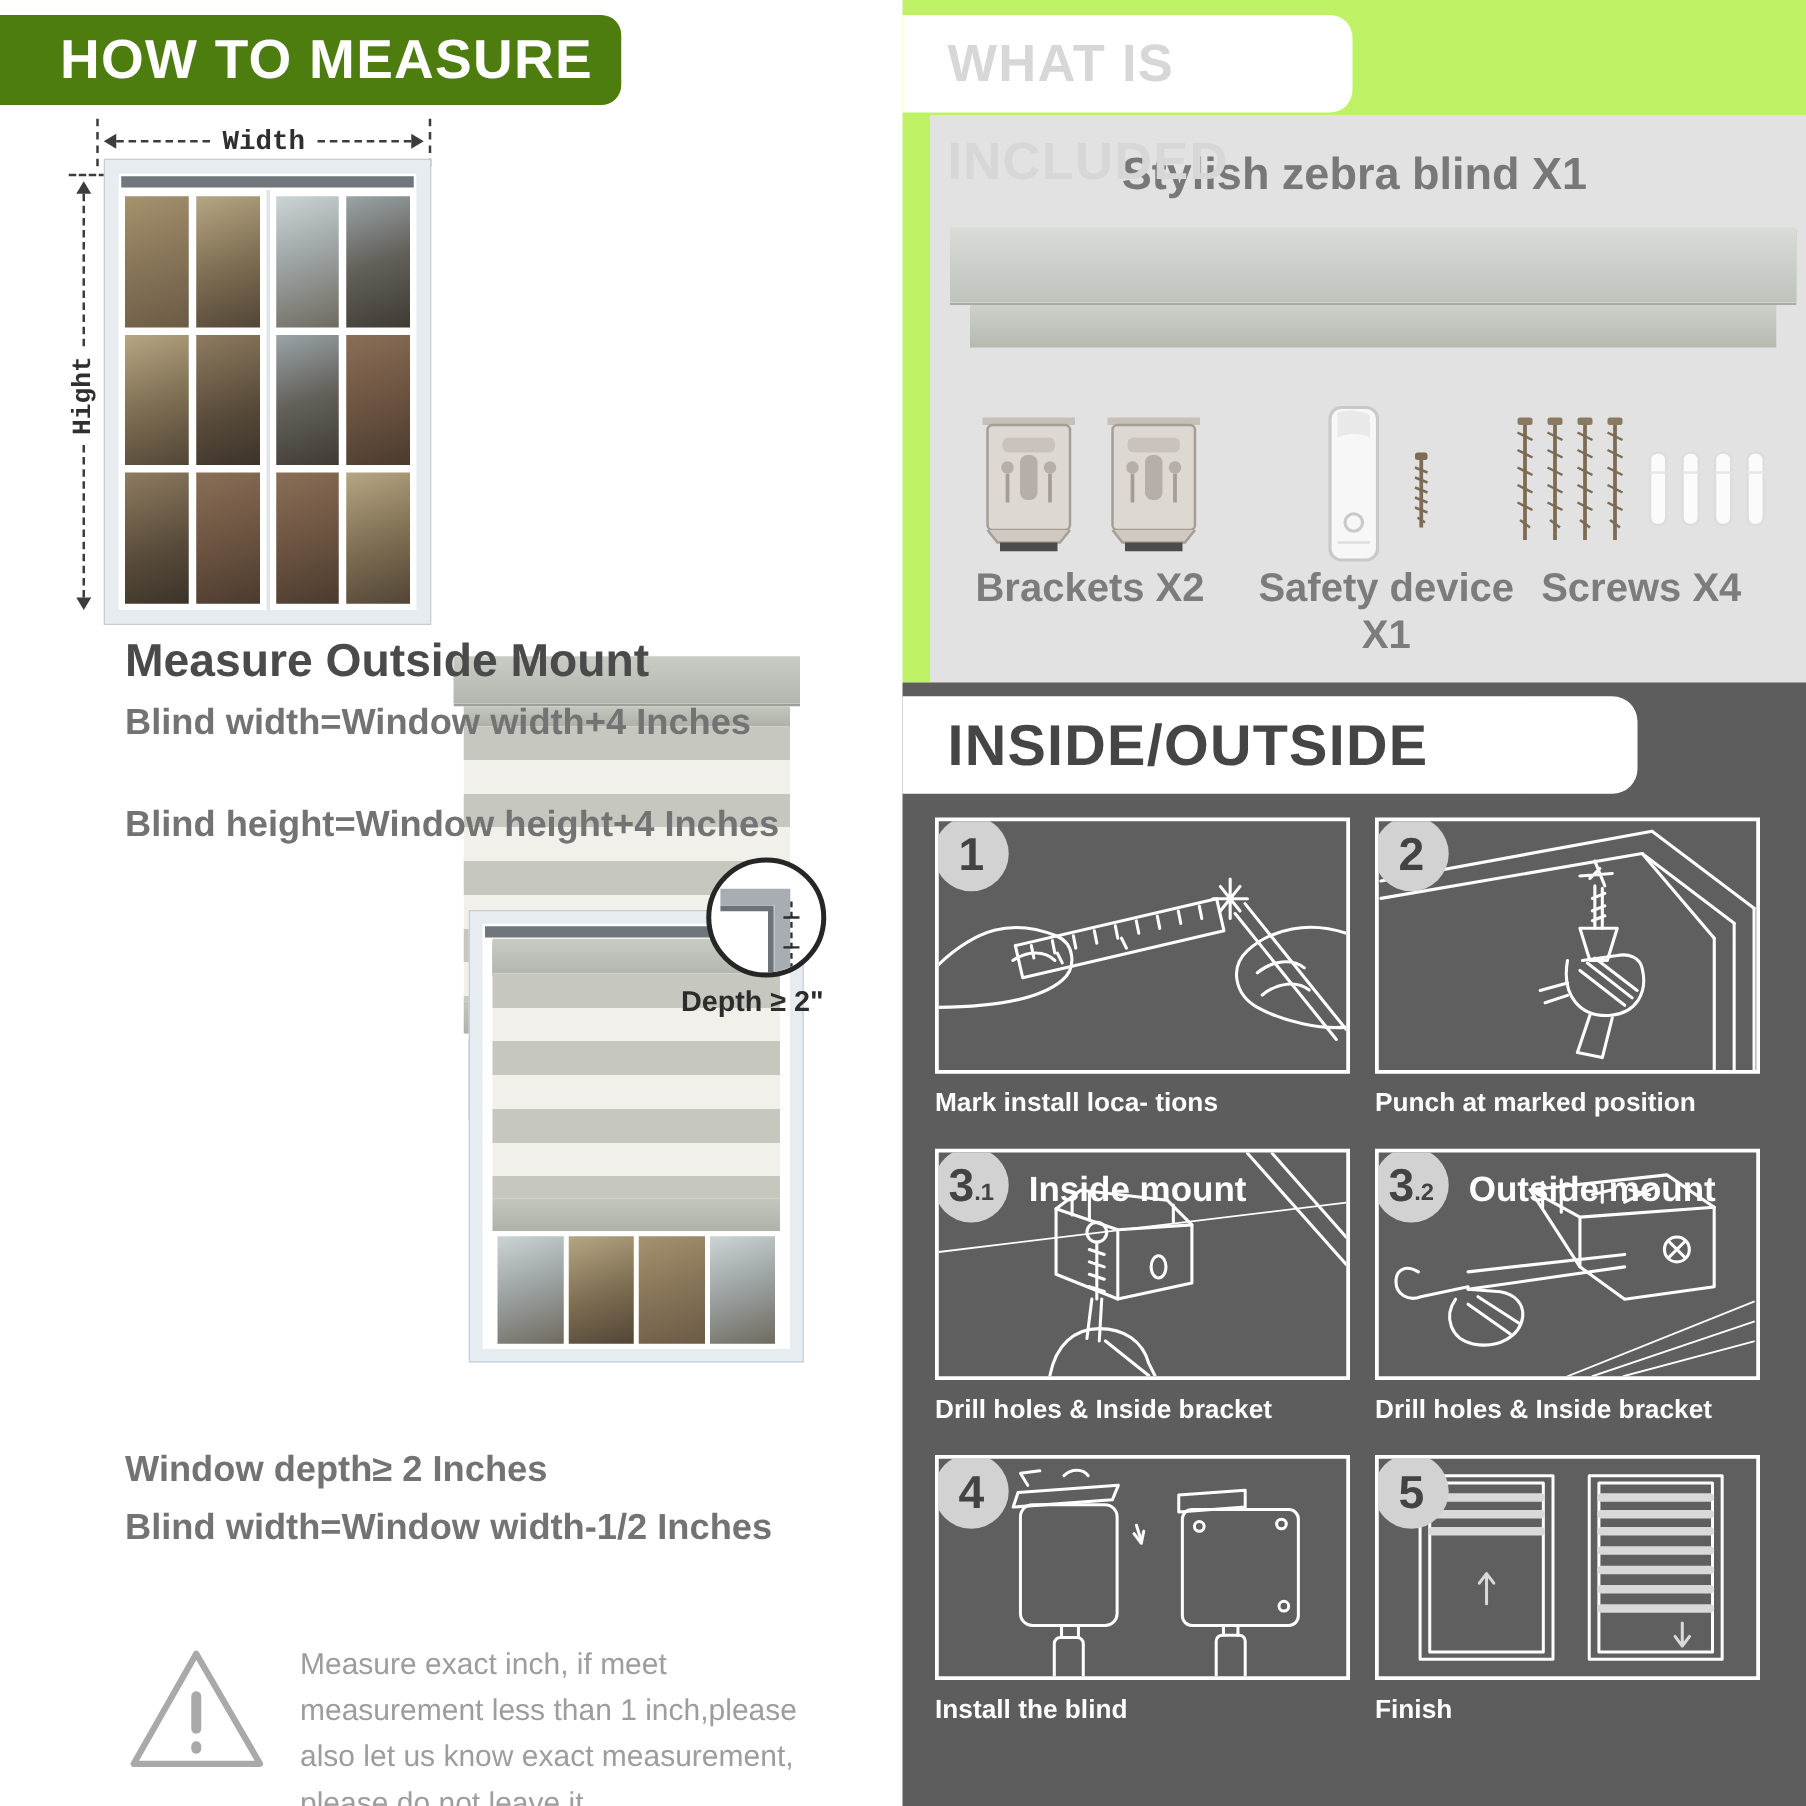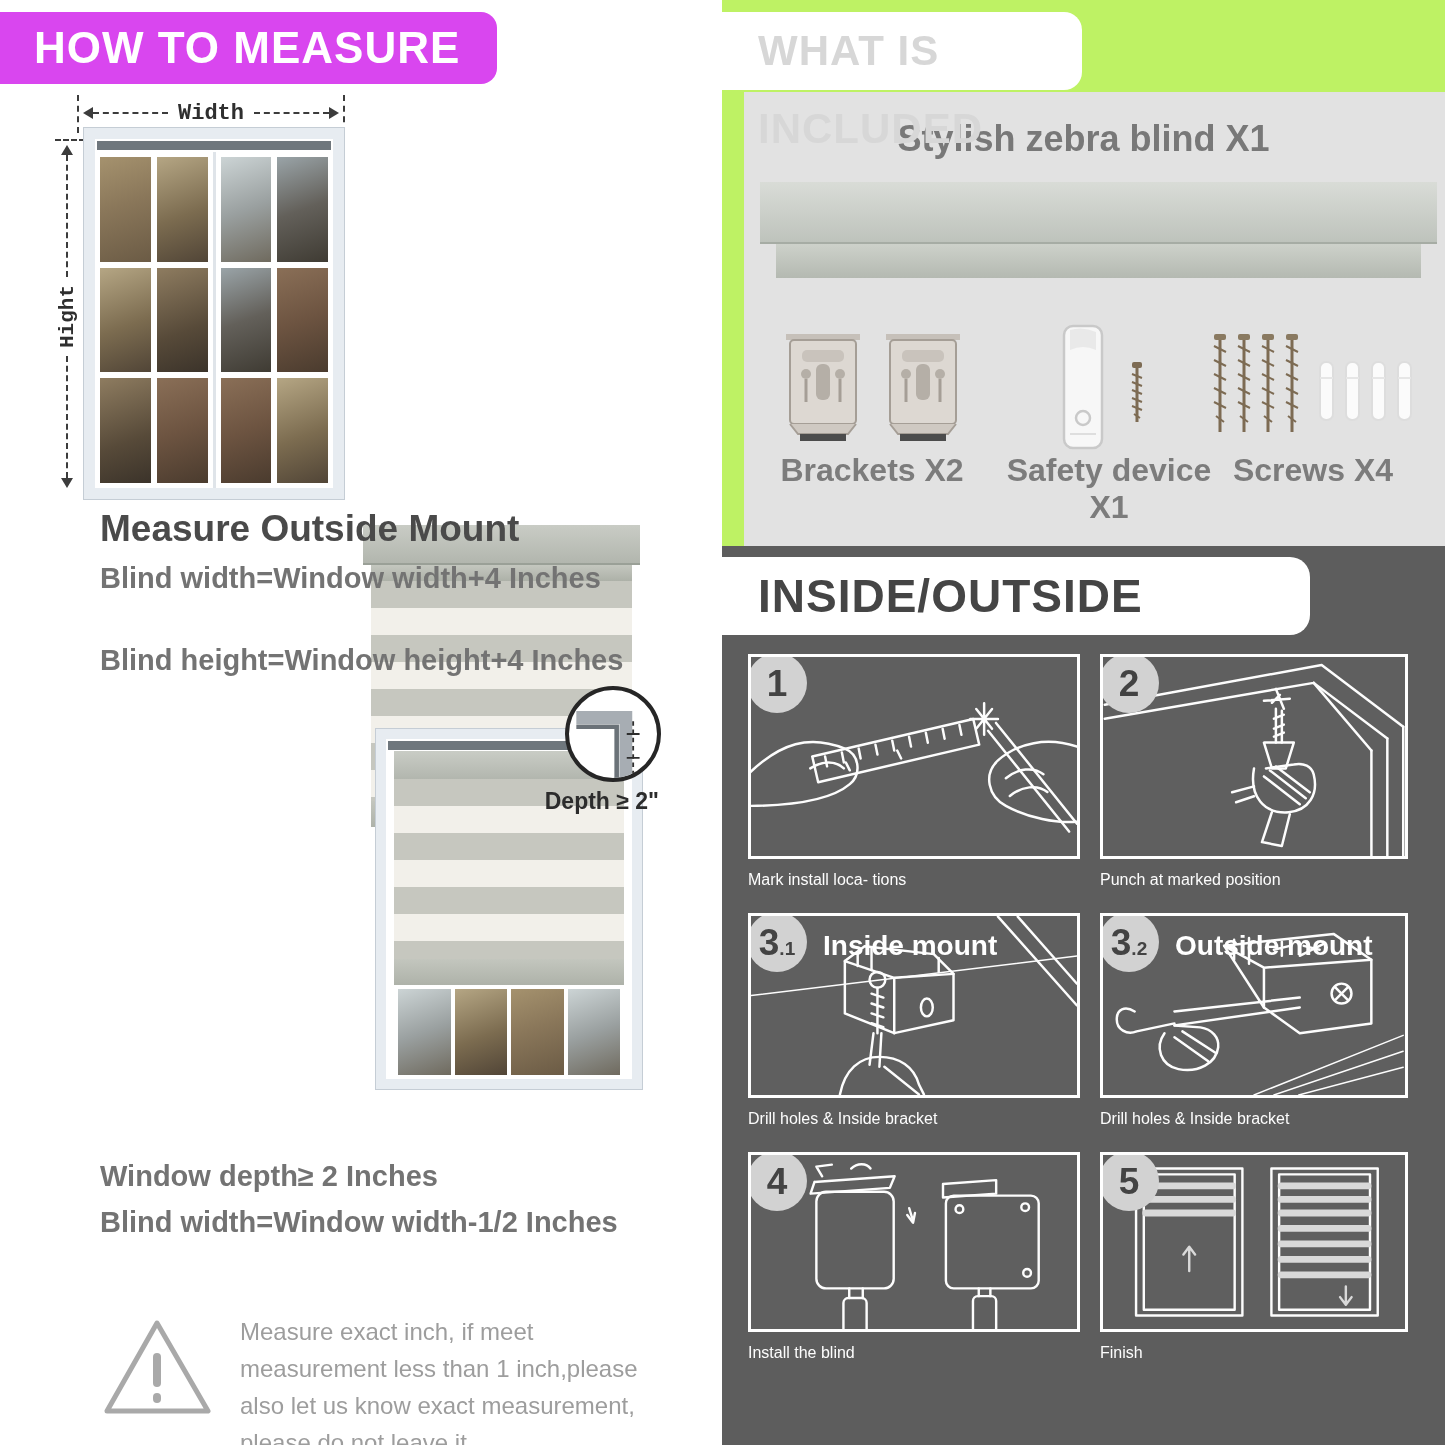--- a/index.html
+++ b/index.html
@@ -3,22 +3,22 @@
 <meta charset="utf-8">
 <style>
   * { margin:0; padding:0; box-sizing:border-box; }
   body { font-family:"Liberation Sans", sans-serif; background:#fff; }
   #canvas { position:relative; width:1445px; height:1445px; background:#fff; overflow:hidden; }
 
   
   #left-col { position:absolute; left:0; top:0; width:722px; height:1445px; background:#fff; }
 
   .left-header { position:absolute; left:0; top:12px; width:497px; height:72px;
-    background:#d946ef; border-radius:0 16px 16px 0;
-    color:#fff; font-weight:bold; font-size:44px; line-height:72px; padding-left:34px; letter-spacing:1px; }
+    background:#4d7c0f; border-radius:0 16px 16px 0;
+    color:#fff; font-weight:bold; font-size:44px; line-height:72px; padding-left:48px; letter-spacing:1px; }
 
   
   .illus { position:absolute; }
   .win-wrap { position:relative; width:290px; height:405px; }
   .harrow { position:absolute; left:22px; right:0; top:10px; height:16px; display:flex; align-items:center; }
   .harrow .dash { flex:1; border-top:2px dashed #3c3c3c; height:0; }
   .harrow .mlabel { padding:0 10px; font-size:22px; font-weight:bold; color:#2f2f2f; }
   .tri-l { width:0;height:0;border:6px solid transparent;border-right:10px solid #3c3c3c; }
   .tri-r { width:0;height:0;border:6px solid transparent;border-left:10px solid #3c3c3c; }
   .tick-v { position:absolute; top:0; height:38px; border-left:2px dashed #3c3c3c; }
@@ -93,21 +93,21 @@
     padding-left:36px; letter-spacing:1px; }
   .steps-grid { position:absolute; left:26px; top:108px; display:grid;
     grid-template-columns:332px 308px; column-gap:20px; row-gap:24px; }
   .step-card { position:relative; border:3px solid #fff; background:#5f5f5f; overflow:hidden; }
   .step-card svg { display:block; width:100%; height:100%; }
   .badge { position:absolute; left:-4px; top:-4px; width:60px; height:60px; border-radius:50%;
     background:#d2d2d2; color:#434343; display:flex; align-items:center; justify-content:center; z-index:3; }
   .badge .num { font-size:37px; font-weight:bold; line-height:1; }
   .badge .sub { font-size:19px; font-weight:bold; line-height:1; margin-top:12px; }
   .step-title { position:absolute; left:72px; top:14px; color:#fff; font-size:28px; font-weight:bold; z-index:3;text-align:right; }
-  .step-caption { margin-top:12px; color:#fdfdfd; font-size:16px; font-weight:normal; }
+  .step-caption { margin-top:12px; color:#fdfdfd; font-size:21px; font-weight:bold; }
 
   .h205 { height:205px; } .h185 { height:185px; } .h180 { height:180px; }
   svg { overflow:visible; }
   .lineart { stroke:#fdfdfd; stroke-width:2.5; fill:none; stroke-linecap:round; stroke-linejoin:round; }
 </style>
 </head>
 <body>
 
 <div id="canvas">
 

